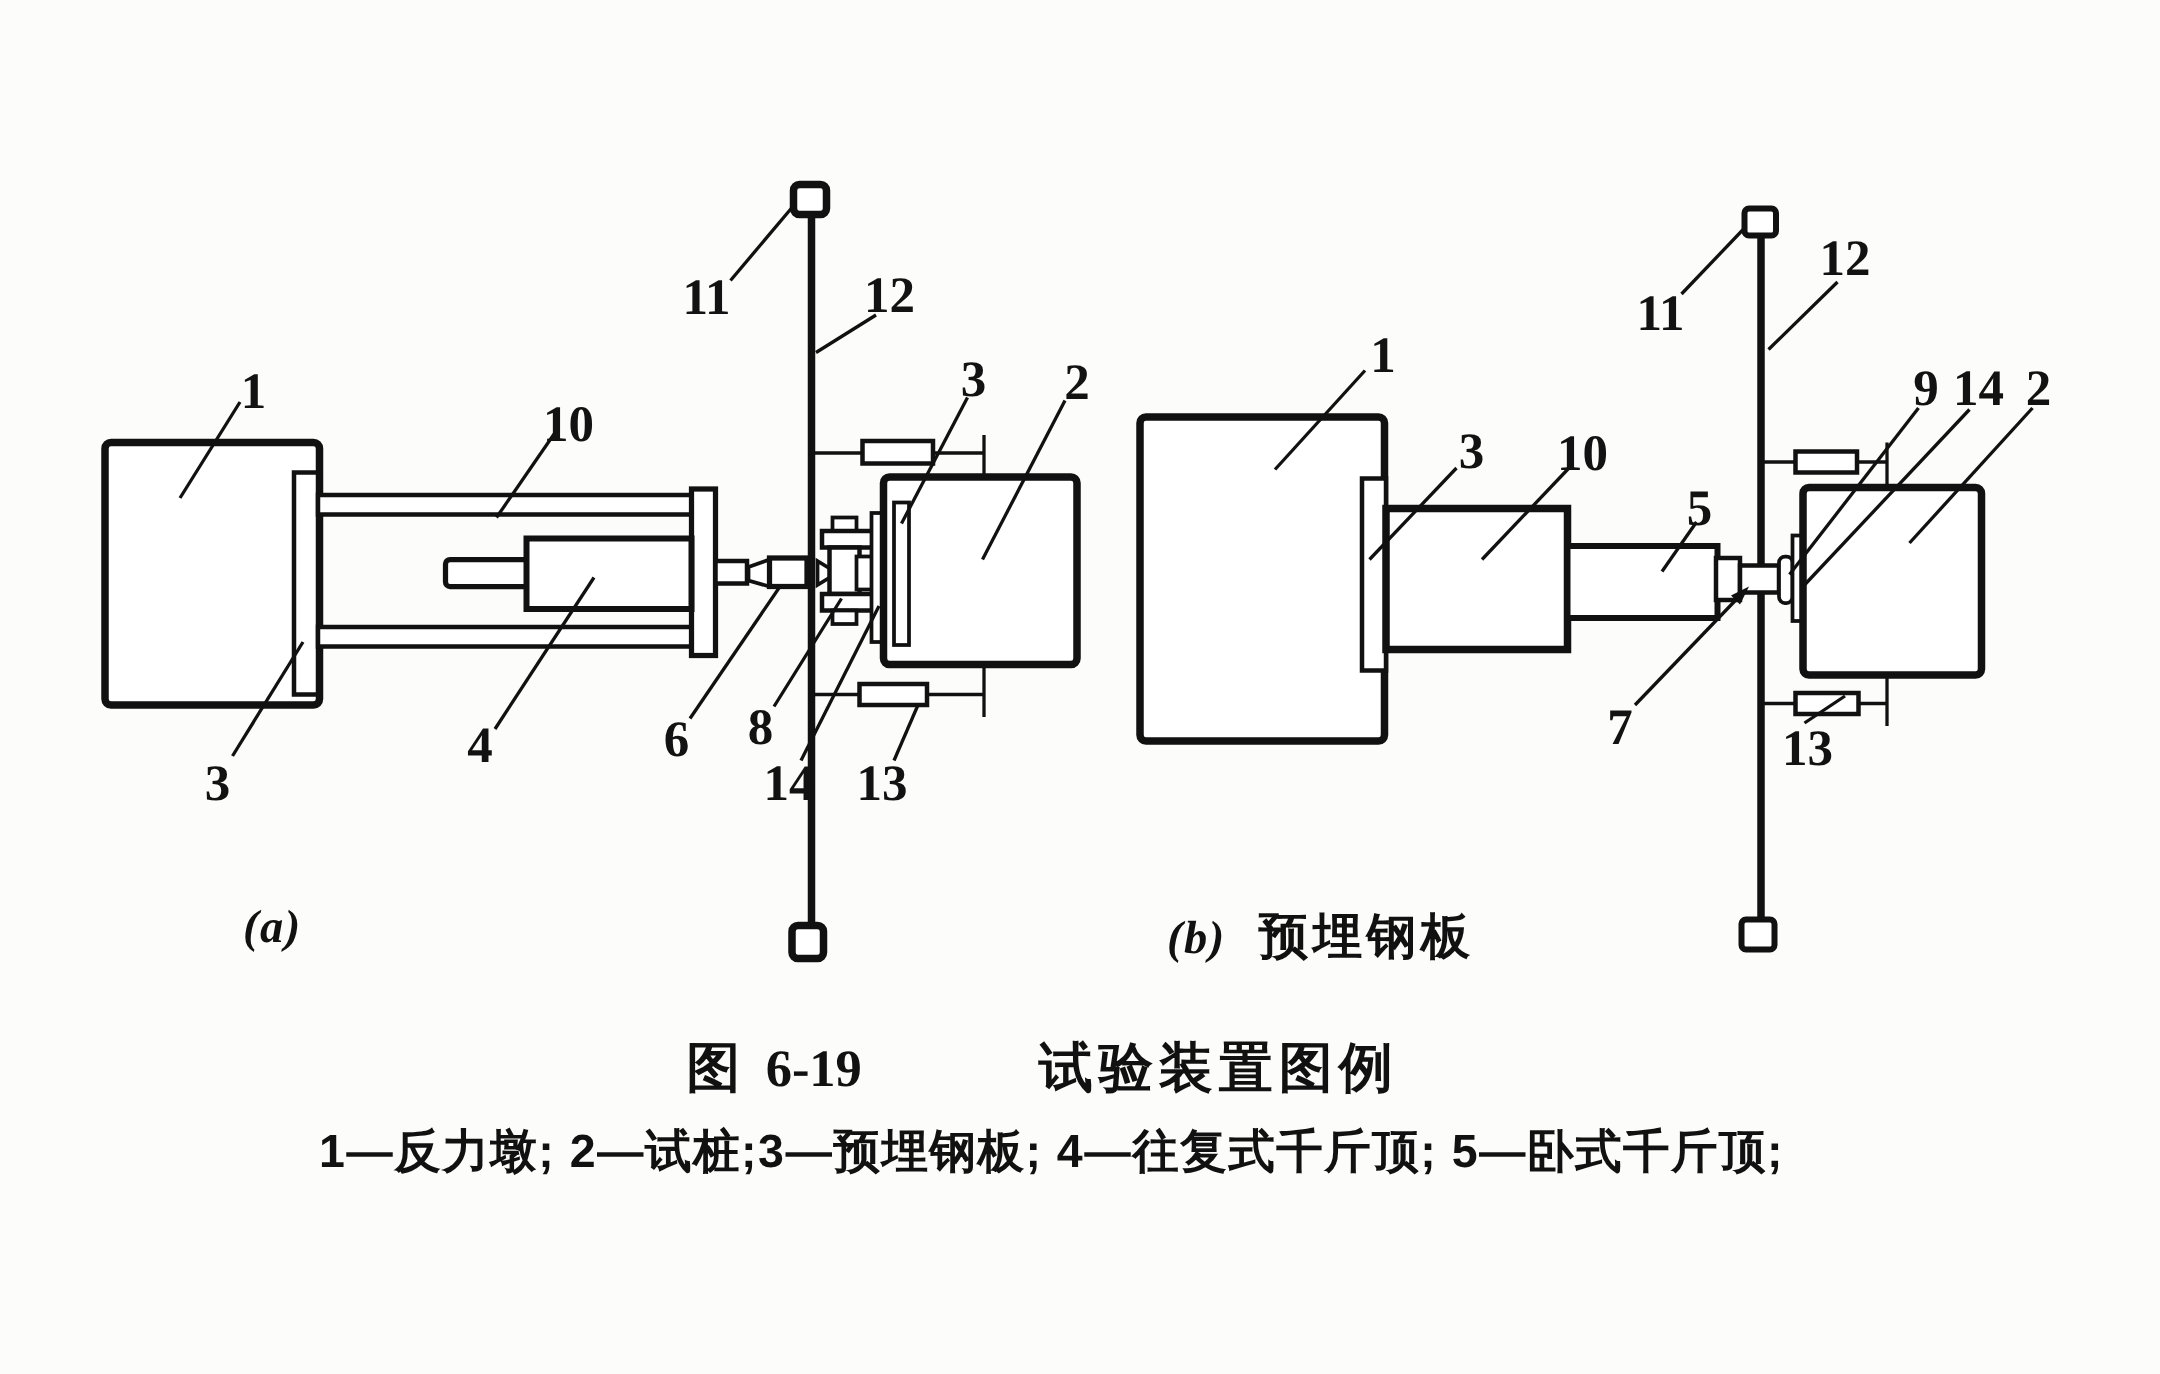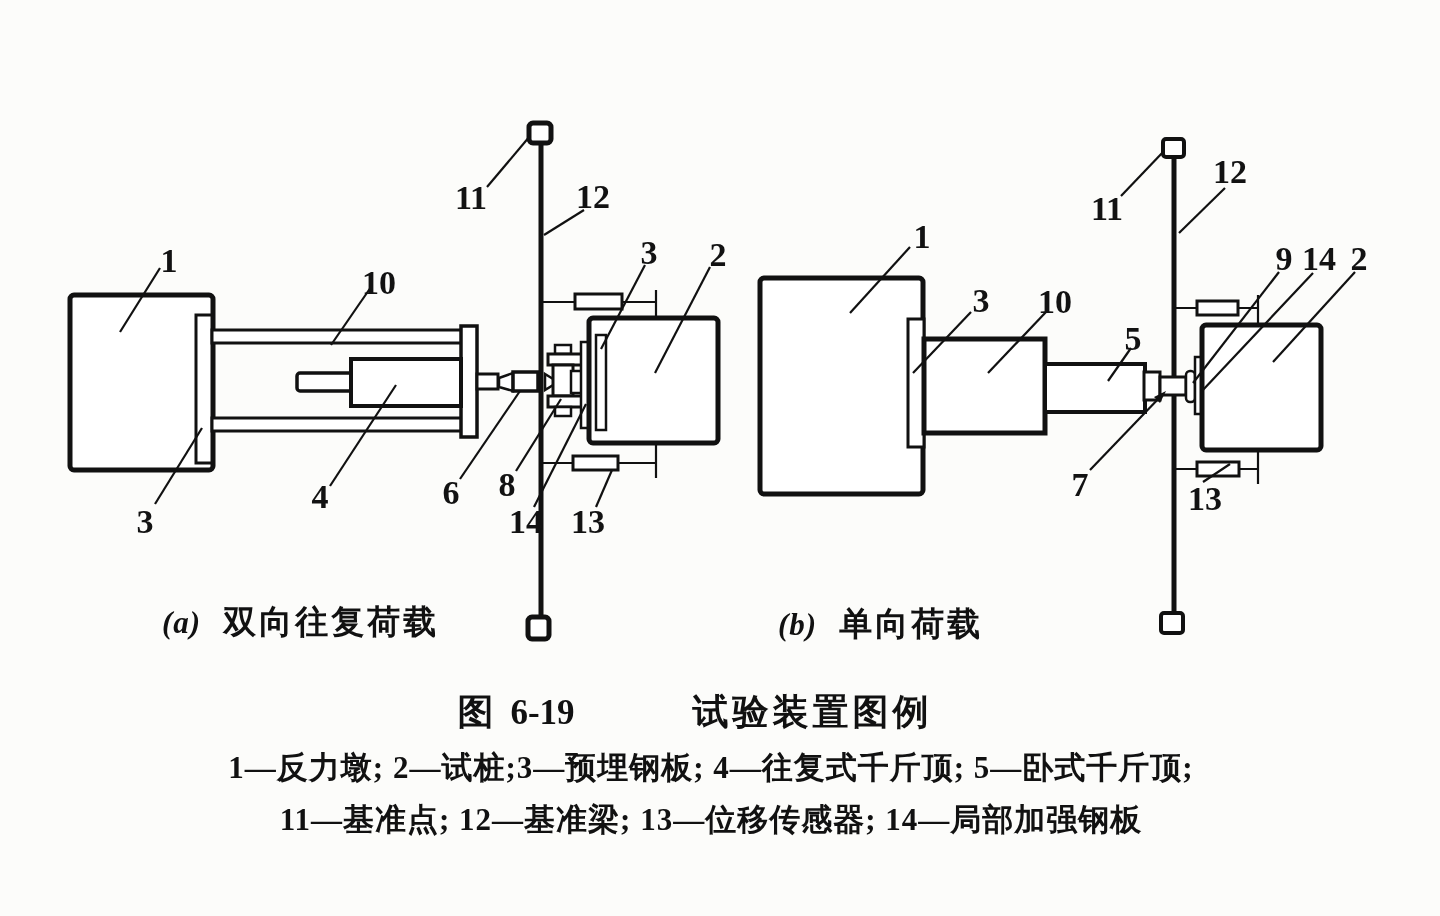--- a/index.html
+++ b/index.html
@@ -29,22 +29,22 @@
     position:absolute;left:0;top:688px;width:1390px;
     display:flex;justify-content:center;align-items:baseline;white-space:nowrap;
   }
   .maincap .pfx{font-family:"DejaVu Sans",sans-serif;font-weight:bold;font-size:36px;}
   .maincap .num{font:bold 35px "Liberation Serif",serif;margin-left:17px;}
   .maincap .ttl{
     font-family:"DejaVu Sans",sans-serif;font-weight:bold;font-size:36px;
     margin-left:118px;letter-spacing:4px;
   }
   .legend{
-    position:absolute;left:11px;top:742px;width:1400px;text-align:center;
-    font-family:Liberation Serif, serif;font-weight:bold;font-size:31px;
+    position:absolute;left:1px;top:742px;width:1400px;text-align:center;
+    font-family:Liberation Sans, sans-serif;font-weight:bold;font-size:31px;
     line-height:52px;letter-spacing:1px;white-space:nowrap;
   }
 </style>
 </head>
 <body>
 
 <div class="stage">
 
   <svg width="1440" height="916" viewBox="0 0 1440 916">
 
@@ -167,31 +167,29 @@
       <text class="callout" x="1284" y="270">9</text>
       <text class="callout" x="1319" y="270">14</text>
       <text class="callout" x="1359" y="270">2</text>
       <text class="callout" x="1080" y="496">7</text>
       <text class="callout" x="1205" y="510">13</text>
     </g>
   </svg>
 
   <div class="subcap" style="left:162px;top:600px;">
     <span class="tag">(a)</span>
-    <span class="ttl">双向往复荷载</span>
   </div>
   <div class="subcap" style="left:778px;top:602px;">
     <span class="tag">(b)</span>
-    <span class="ttl">单向荷载</span>
+    <span class="ttl">预埋钢板</span>
   </div>
 
   <div class="maincap">
     <span class="pfx">图</span>
     <span class="num">6-19</span>
     <span class="ttl">试验装置图例</span>
   </div>
 
   <div class="legend">
     <div>1—反力墩; 2—试桩;3—预埋钢板; 4—往复式千斤顶; 5—卧式千斤顶;</div>
-    <div>11—基准点; 12—基准梁; 13—位移传感器; 14—局部加强钢板</div>
   </div>
 
 </div>
 
 </body></html>

